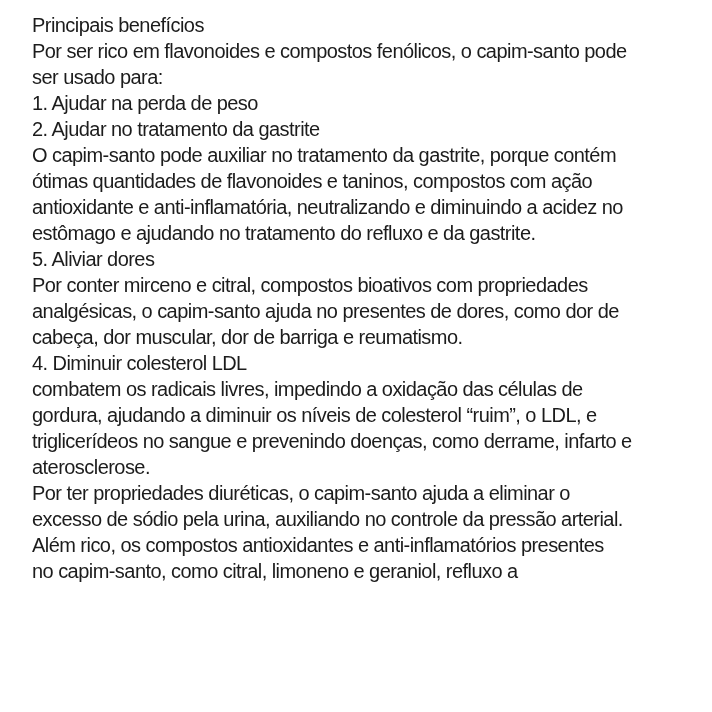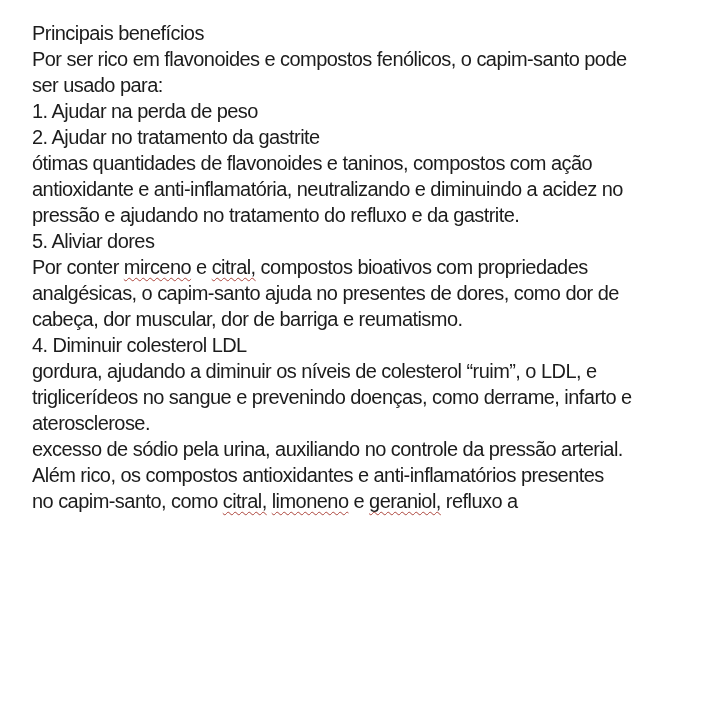--- a/index.html
+++ b/index.html
@@ -9,62 +9,64 @@
   }
   body {
     width: 712px;
     height: 712px;
     overflow: hidden;
   }
   .doc-page {
     box-sizing: border-box;
     width: 644px;
     height: 712px;
-    padding: 20px 26px 0 32px;
+    padding: 12px 26px 0 32px;
     background: #ffffff;
   }
   .doc-body {
     font-family: "Liberation Sans", "DejaVu Sans", sans-serif;
     font-size: 20px;
     line-height: 26px;
     letter-spacing: -0.55px;
     color: #1c1c1c;
     font-stretch: condensed;
   }
   .line {
     white-space: nowrap;
     height: 26px;
   }
   .misspelled {
-    text-decoration: underline;
     text-decoration-style: wavy;
     text-decoration-color: #ad453c;
     text-decoration-thickness: 1px;
     text-underline-offset: 3px;
     text-decoration-skip-ink: none;
   }
 </style>
 </head>
 <body>
 
 <div class="doc-page">
   <div class="doc-body">
       <div class="line"><span>Principais benefícios</span></div>
       <div class="line"><span>Por ser rico em flavonoides e compostos fenólicos, o capim-santo pode</span></div>
       <div class="line"><span>ser usado para:</span></div>
       <div class="line"><span>1. Ajudar na perda de peso</span></div>
       <div class="line"><span>2. Ajudar no tratamento da gastrite</span></div>
+      <div class="line"><span>O capim-santo pode auxiliar no tratamento da gastrite, porque contém</span></div>
       <div class="line"><span>ótimas quantidades de flavonoides e taninos, compostos com ação</span></div>
       <div class="line"><span>antioxidante e anti-inflamatória, neutralizando e diminuindo a acidez no</span></div>
-      <div class="line"><span>pressão e ajudando no tratamento do refluxo e da gastrite.</span></div>
+      <div class="line"><span>estômago e ajudando no tratamento do refluxo e da gastrite.</span></div>
       <div class="line"><span>5. Aliviar dores</span></div>
       <div class="line"><span>Por conter </span><span class="misspelled">mirceno</span><span> e </span><span class="misspelled">citral,</span><span> compostos bioativos com propriedades</span></div>
       <div class="line"><span>analgésicas, o capim-santo ajuda no presentes de dores, como dor de</span></div>
       <div class="line"><span>cabeça, dor muscular, dor de barriga e reumatismo.</span></div>
       <div class="line"><span>4. Diminuir colesterol LDL</span></div>
+      <div class="line"><span>combatem os radicais livres, impedindo a oxidação das células de</span></div>
       <div class="line"><span>gordura, ajudando a diminuir os níveis de colesterol “ruim”, o LDL, e</span></div>
       <div class="line"><span>triglicerídeos no sangue e prevenindo doenças, como derrame, infarto e</span></div>
       <div class="line"><span>aterosclerose.</span></div>
+      <div class="line"><span>Por ter propriedades diuréticas, o capim-santo ajuda a eliminar o</span></div>
       <div class="line"><span>excesso de sódio pela urina, auxiliando no controle da pressão arterial.</span></div>
       <div class="line"><span>Além rico, os compostos antioxidantes e anti-inflamatórios presentes</span></div>
       <div class="line"><span>no capim-santo, como </span><span class="misspelled">citral,</span><span> </span><span class="misspelled">limoneno</span><span> e </span><span class="misspelled">geraniol,</span><span> refluxo a</span></div>
     </div>
 </div>
 
 </body></html>

